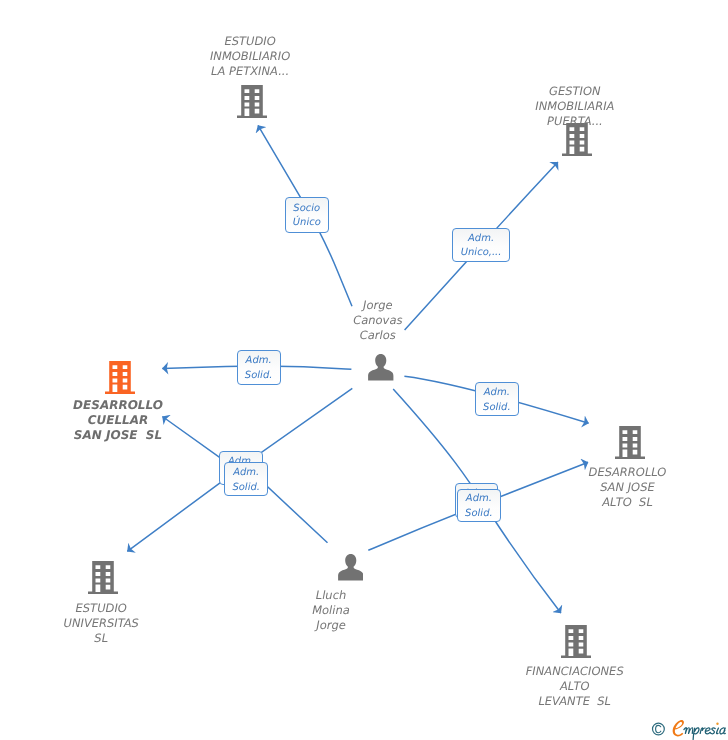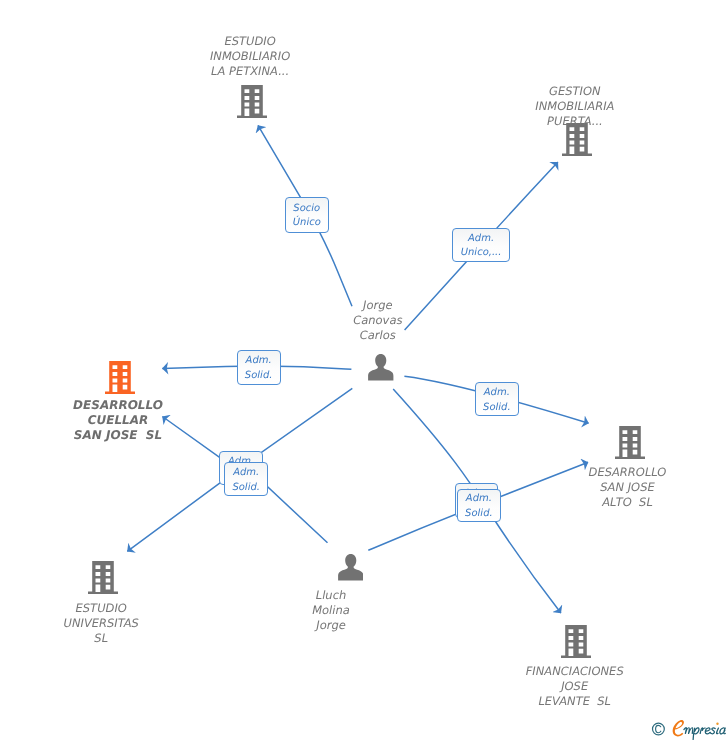--- a/index.html
+++ b/index.html
@@ -78,21 +78,21 @@
       <div class="nodewrap" style="left: 337.55px; top: 554.05px; width: 25.5px; height: 26.5px;"><svg viewBox="0 0 25.5 26.5" width="25.5" height="26.5">
           <path fill="#727272" d="M12.75,0 C9.6,0 7.2,2.55 7.2,6.4 C7.2,10.1 9.6,13.6 12.75,13.6 C15.9,13.6 18.3,10.1 18.3,6.4 C18.3,2.55 15.9,0 12.75,0 Z M10.0,11.6 C10.0,14.0 9.7,14.6 8.3,15.1 C5.9,15.9 2.9,16.8 1.4,18.2 C0.4,19.2 0.1,20.3 0.1,22.0 L0.1,26.5 L25.4,26.5 L25.4,22.0 C25.4,20.3 25.1,19.2 24.1,18.2 C22.6,16.8 19.6,15.9 17.2,15.1 C15.8,14.6 15.5,14.0 15.5,11.6 Z"></path>
         </svg></div>
       <div class="nlabel" style="left: 211px; top: 587.9px; width: 240px;">Lluch
 Molina
 Jorge</div>
       <div class="nodewrap" style="left: 560.9px; top: 625.1px; width: 30px; height: 33.4px;"><svg viewBox="0 0 30 33.4" width="30" height="33.4">
           <path fill-rule="evenodd" fill="#727272" d="M4.2,0 H25.8 V30.6 H30 V33.4 H0 V30.6 H4.2 Z M7.5,4.3 H12.3 V8.0 H7.5 Z M17.7,4.3 H22.3 V8.0 H17.7 Z M7.5,10.9 H12.3 V14.9 H7.5 Z M17.7,10.9 H22.3 V14.9 H17.7 Z M7.5,17.6 H12.3 V21.6 H7.5 Z M17.7,17.6 H22.3 V21.6 H17.7 Z M7.5,23.4 H12.3 V31.1 H7.5 Z M17.7,23.8 H22.3 V28.5 H17.7 Z"></path>
         </svg></div>
       <div class="nlabel" style="left: 454.7px; top: 664.4px; width: 240px;">FINANCIACIONES
-JOSE
+ALTO
 LEVANTE  SL</div>
     </div>
   <div id="elabels">
       <div class="elabel" style="left: 284.5px; top: 197.3px; width: 44.5px; height: 35.3px;">Socio
 Único</div>
       <div class="elabel" style="left: 452.1px; top: 228.1px; width: 58px; height: 33.7px;">Adm.
 Unico,...</div>
       <div class="elabel" style="left: 236.5px; top: 350px; width: 44.3px; height: 34.6px;">Adm.
 Solid.</div>
       <div class="elabel" style="left: 474.9px; top: 381.7px; width: 43.9px; height: 34.8px;">Adm.

